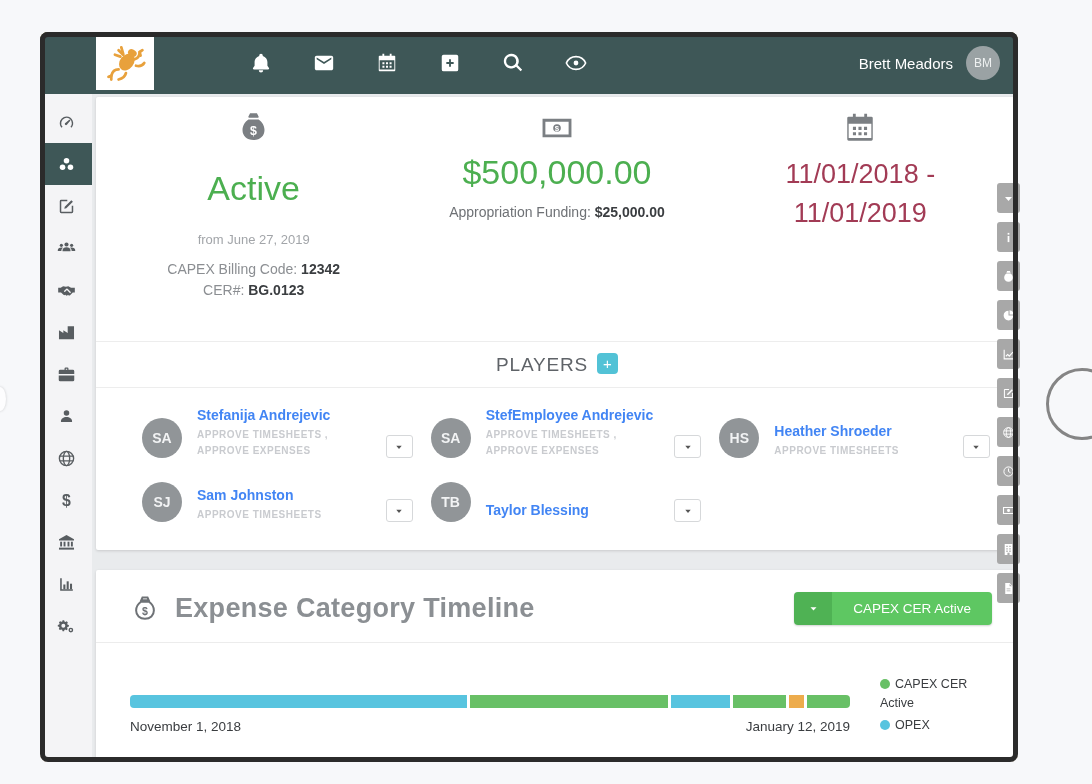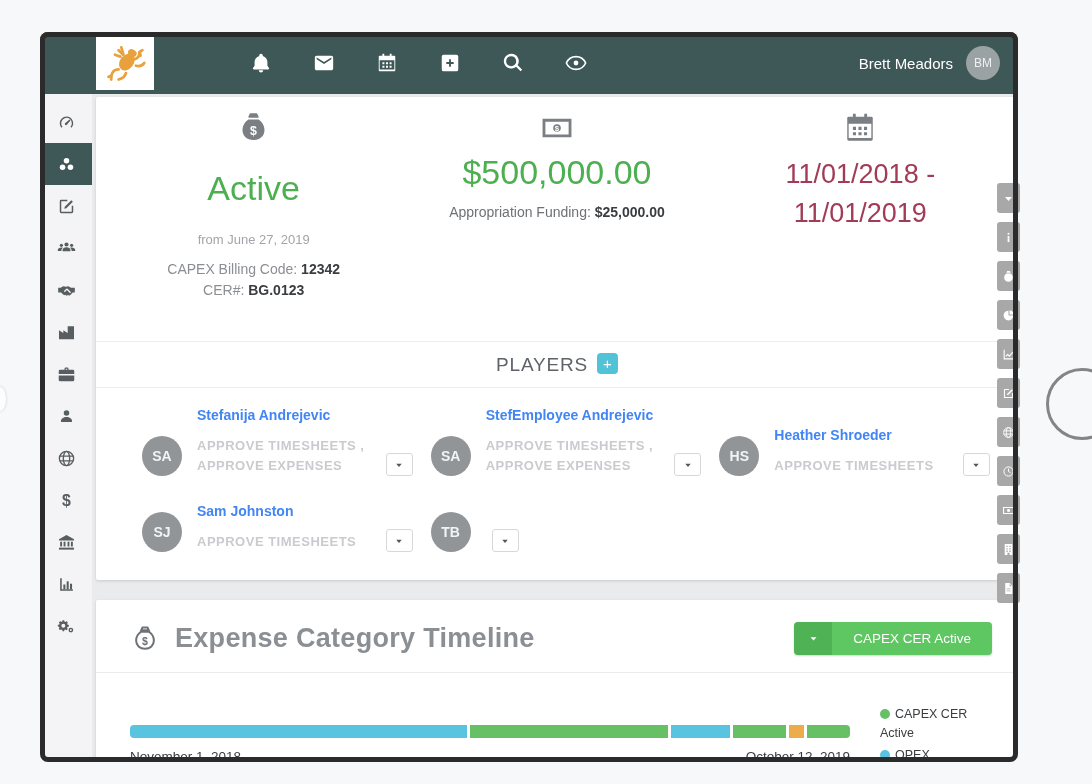--- a/index.html
+++ b/index.html
@@ -65,21 +65,21 @@
     vertical-align:2px; margin-left:9px; cursor:pointer;
   }
   .players-grid { display:grid; grid-template-columns:1fr 1fr 1fr; padding:16px 10px 28px 46px; row-gap:24px; }
   .player { display:flex; align-items:flex-end; gap:15px;font-weight:bold; }
   .avatar {
     width:40px; height:40px; border-radius:50%; background:#919598; flex:0 0 40px;
     color:#f2f3f4; font-size:14px; display:flex; align-items:center; justify-content:center;
   }
   .pinfo { flex:1; min-width:0; padding-top:2px; }
   .pname { font-size:14px; color:#4285f4; text-decoration:none; cursor:pointer; display:inline-block; }
-  .proles { font-size:13px; color:#c9cbcf; letter-spacing:.5px; line-height:1.55; margin-top:12px; }
+  .proles { font-size:10px; color:#c9cbcf; letter-spacing:.5px; line-height:1.55; margin-top:3px; }
   .caret-btn {
     width:27px; height:23px; background:#fff; border:1px solid #d6d8da; border-radius:3px;
     display:flex; align-items:center; justify-content:center; cursor:pointer; margin:4px 18px 0 6px; color:#555;
   }
   .caret-btn .icon { width:10px; height:10px; }
   
   .timeline-card { flex:1; padding:22px 26px 0 34px; }
   .tl-header { display:flex; align-items:center; gap:15px; }
   .tl-header .icon.bag { width:30px; height:32px; color:#6e7276; }
   .tl-title { font-size:27px; color:#8b8f93; font-weight:700; letter-spacing:.3px; }
@@ -413,20 +413,27 @@
             <button class="caret-btn">
                 <span class="icon">
                   <svg viewBox="0 0 24 24" fill="currentColor">
                     <path d="M5.5 9l6.5 7.5L18.5 9h-13z"></path>
                   </svg>
                 </span>
               </button>
           </div>
             <div class="player">
             <div class="avatar">TB</div>
+            <div class="pinfo">
+              <a class="pname">Taylor Blessing</a>
+              <div class="proles">
+                <div></div>
+                <div></div>
+              </div>
+            </div>
             <button class="caret-btn">
                 <span class="icon">
                   <svg viewBox="0 0 24 24" fill="currentColor">
                     <path d="M5.5 9l6.5 7.5L18.5 9h-13z"></path>
                   </svg>
                 </span>
               </button>
           </div>
           </div>
       </div>
@@ -459,21 +466,21 @@
 
             <div class="seg" style="flex-grow: 46.9; background: rgb(88, 196, 223);"></div>
                 <div class="seg" style="flex-grow: 27.5; background: rgb(104, 192, 102);"></div>
                 <div class="seg" style="flex-grow: 8.2; background: rgb(88, 196, 223);"></div>
                 <div class="seg" style="flex-grow: 7.4; background: rgb(104, 192, 102);"></div>
                 <div class="seg" style="flex-grow: 2.1; background: rgb(237, 172, 76);"></div>
                 <div class="seg" style="flex-grow: 6; background: rgb(104, 192, 102);"></div>
               </div>
             <div class="tl-labels">
               <span>November 1, 2018</span>
-              <span>October 12, 2019</span>
+              <span>January 12, 2019</span>
             </div>
           </div>
           <div class="legend">
 
           <div class="legend-item"><span class="dot" style="background: rgb(104, 192, 102);"></span><span>CAPEX CER Active</span></div>
               <div class="legend-item"><span class="dot" style="background: rgb(88, 196, 223);"></span><span>OPEX</span></div>
             </div>
         </div>
       </div>
 

